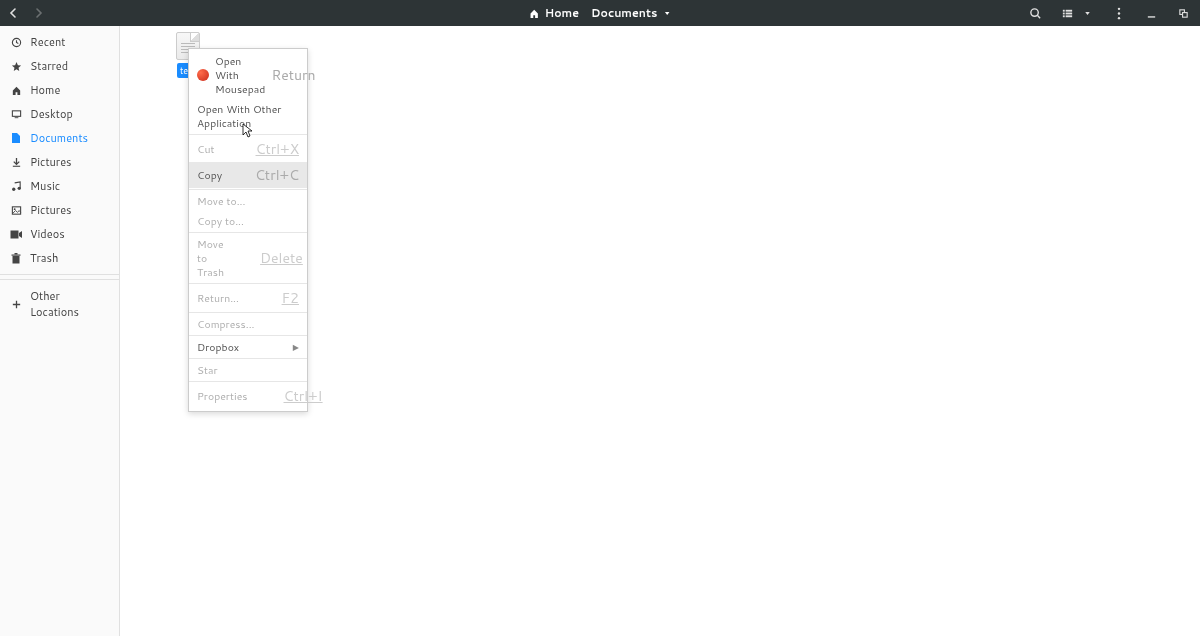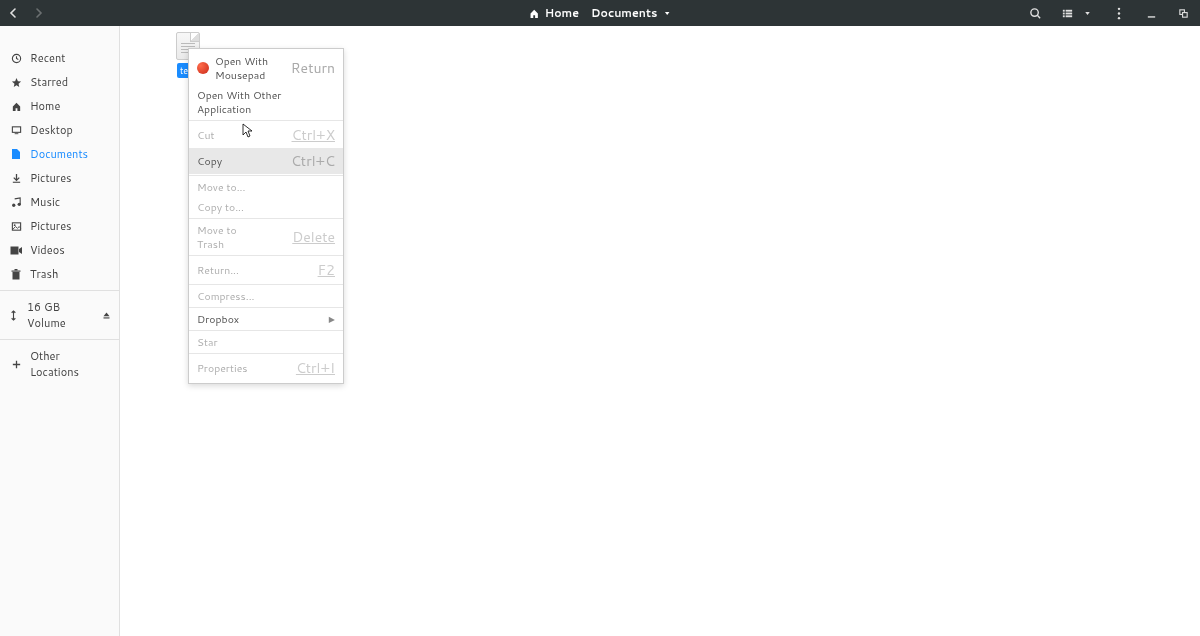--- a/index.html
+++ b/index.html
@@ -11,40 +11,40 @@
 .nav-arrow { width: 16px; height: 16px; display: flex; align-items: center; justify-content: center; cursor: pointer; }
 .nav-arrow.disabled { opacity: 0.35; cursor: default; }
 .breadcrumb { position: absolute; left: 50%; transform: translateX(-50%); display: flex; align-items: center; gap: 12px; color: #fff; font-weight: 600; }
 .breadcrumb-item { display: flex; align-items: center; gap: 5px; cursor: pointer; }
 .header-right { margin-left: auto; display: flex; align-items: center; gap: 18px; padding-right: 10px; }
 .header-icon { width: 14px; height: 14px; display: flex; align-items: center; justify-content: center; cursor: pointer; }
 .header-group { display: flex; align-items: center; gap: 6px; }
 
 
 .main { display: flex; height: calc(636px - 26px); }
-.sidebar { width: 120px; border-right: 1px solid #e0e0e0; background: #fafafa; padding-top: 20px; }
+.sidebar { width: 120px; border-right: 1px solid #e0e0e0; background: #fafafa; padding-top: 4px; }
 .sidebar-item { display: flex; align-items: center; gap: 8px; padding: 4px 10px; cursor: pointer; color: #444; }
 .sidebar-item.active { color: #1a8cff; }
 .sidebar-item .icon { width: 12px; height: 12px; flex: 0 0 12px; display: flex; align-items: center; justify-content: center; }
 .sidebar-sep { height: 1px; background: #e0e0e0; margin: 4px 0; }
 .sidebar-volume { display: flex; align-items: center; gap: 8px; padding: 4px 8px; color: #444; cursor: pointer; }
 .eject { margin-left: auto; }
 
 .content { flex: 1; position: relative; background: #fff; }
 
 
 .file { position: absolute; left: 50px; top: 6px; width: 36px; text-align: center; cursor: pointer; }
 .file-icon { width: 24px; height: 28px; margin: 0 auto 2px; background: linear-gradient(#f7f7f7,#eaeaea); border: 1px solid #ccc; border-radius: 2px; position: relative; }
 .file-icon::before { content: ""; position: absolute; top: 0; right: 0; width: 8px; height: 8px; background: linear-gradient(135deg,#fff 50%,#ddd 50%); border-left: 1px solid #ccc; border-bottom: 1px solid #ccc; }
 .file-lines { position: absolute; top: 10px; left: 4px; right: 4px; }
 .file-lines span { display: block; height: 1px; background: #bbb; margin-bottom: 2px; }
 .file-label { background: #1a8cff; color: #fff; font-size: 9px; padding: 1px 3px; border-radius: 2px; display: inline-block; }
 
 
-.menu { position: absolute; left: 68px; top: 22px; width: 156px; background: #fff; border: 1px solid #ccc; box-shadow: 0 2px 6px rgba(0,0,0,.15); padding: 2px 0; font-size: 10.5px; }
+.menu { position: absolute; left: 68px; top: 22px; width: 120px; background: #fff; border: 1px solid #ccc; box-shadow: 0 2px 6px rgba(0,0,0,.15); padding: 2px 0; font-size: 10.5px; }
 .menu-item { display: flex; align-items: center; padding: 3px 8px; color: #555; cursor: pointer; gap: 6px; }
 .menu-item.disabled { color: #b0b0b0; cursor: default; gap: 36px; }
 .menu-item.hovered { background: #e8e8e8; }
 .menu-item .shortcut { margin-left: auto; color: #aaa; font-size: 14px; }
 .menu-item.disabled .shortcut { color: #ccc; text-decoration: underline; }
 .menu-sep { height: 1px; background: #e6e6e6; margin: 1px 0; }
 .menu-item .submenu-arrow { margin-left: auto; font-size: 8px; color: #888; }
 .menu-item .app-icon { width: 12px; height: 12px; border-radius: 50%; background: radial-gradient(circle at 30% 30%, #ff6b4a, #c92a1a); flex: 0 0 12px; }
 
 
@@ -217,34 +217,20 @@
         <span class="icon">
           <svg width="10" height="11" viewBox="0 0 10 11">
             <rect x="1.5" y="3" width="7" height="7.5" fill="currentColor"></rect>
             <rect x="0.5" y="1.5" width="9" height="1.2" fill="currentColor"></rect>
             <rect x="3.5" y="0" width="3" height="1.5" fill="currentColor"></rect>
           </svg>
         </span>
         <span>Trash</span>
       </div>
       <div class="sidebar-sep"></div>
-      <div class="sidebar-volume">
-        <span class="icon">
-          <svg width="11" height="11" viewBox="0 0 12 12">
-            <path d="M6 1 V7 M4 3 L6 1 L8 3 M4 9 L6 11 L8 9 M6 11 V7" stroke="currentColor" stroke-width="1.2" fill="none"></path>
-          </svg>
-        </span>
-        <span>16 GB Volume</span>
-        <span class="eject">
-          <svg width="9" height="9" viewBox="0 0 12 12">
-            <path d="M6 2 L10 7 H2 Z" fill="currentColor"></path>
-            <rect x="2" y="8.5" width="8" height="1.5" fill="currentColor"></rect>
-          </svg>
-        </span>
-      </div>
       <div class="sidebar-sep"></div>
       <div class="sidebar-item">
         <span class="icon">
           <svg width="11" height="11" viewBox="0 0 12 12">
             <path d="M6 2 V10 M2 6 H10" stroke="currentColor" stroke-width="1.4"></path>
           </svg>
         </span>
         <span>Other Locations</span>
       </div>
     </div>

